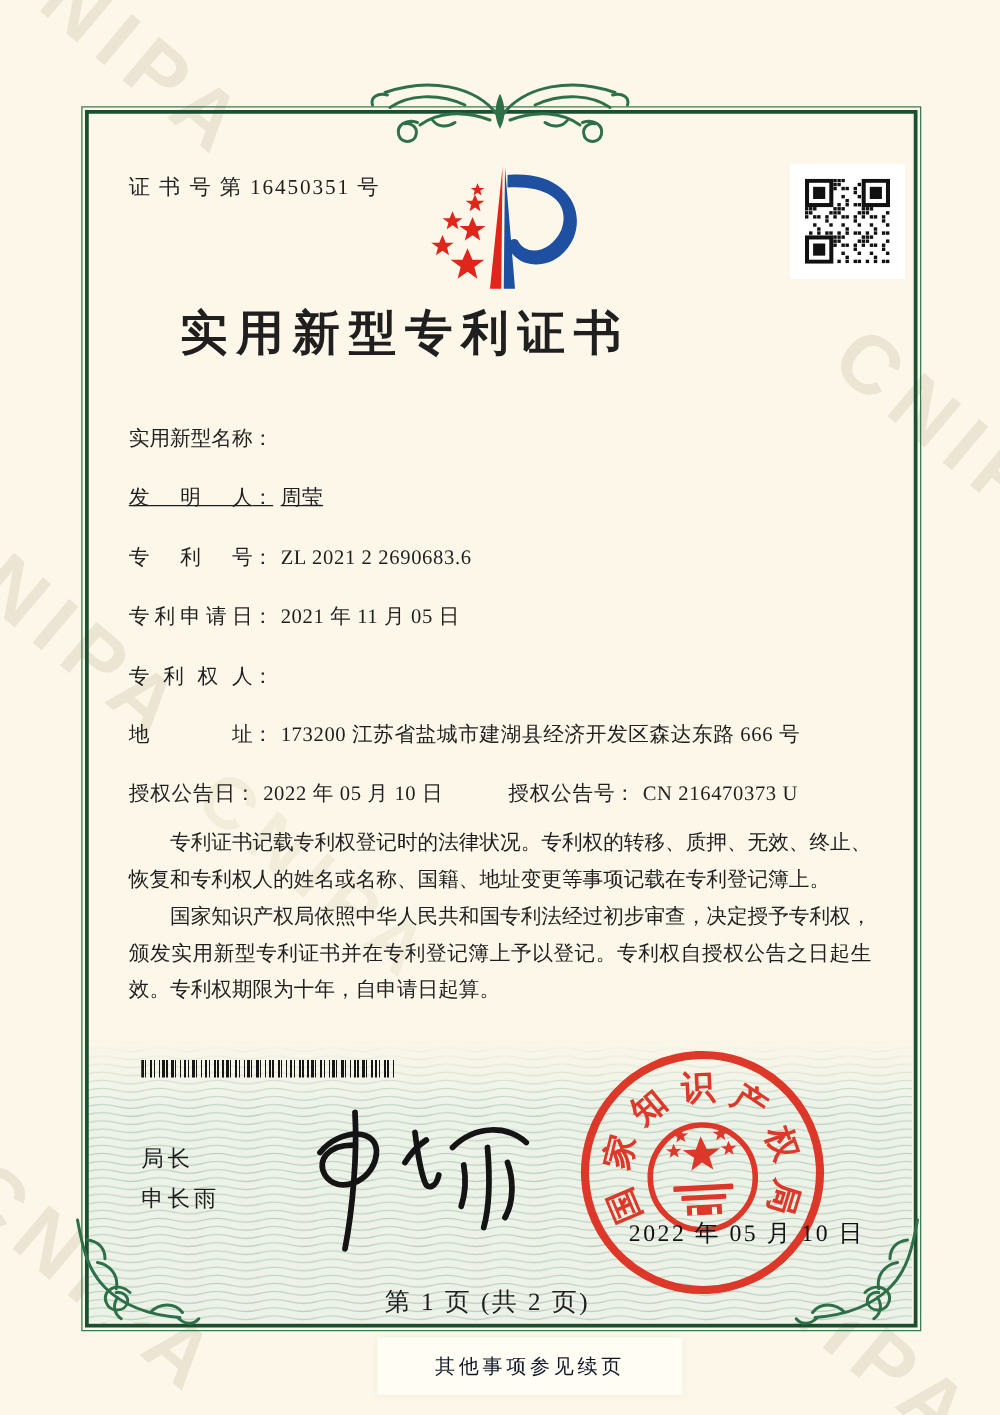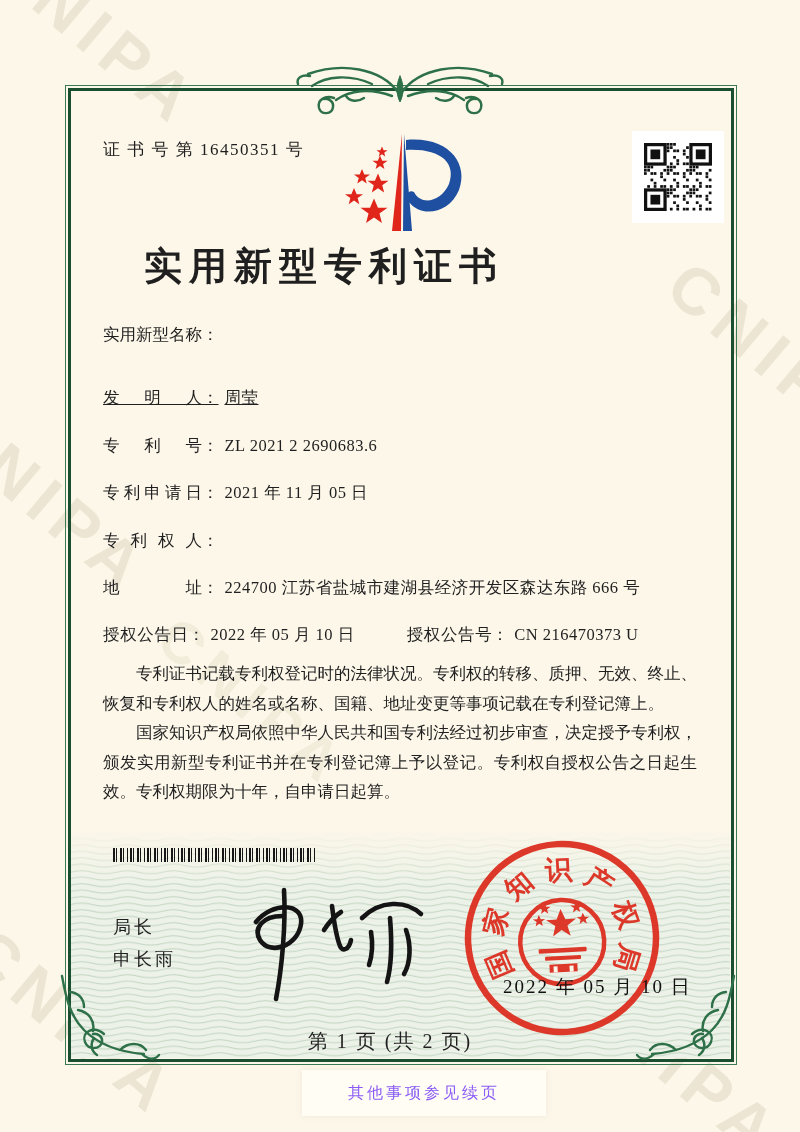--- a/index.html
+++ b/index.html
@@ -114,21 +114,21 @@
   .page-footer{
     position:absolute;left:65px;top:1028px;width:650px;
     text-align:center;font-size:20px;letter-spacing:2px;z-index:3;
   }
   .note-box{
     position:absolute;left:302px;top:1070px;width:244px;height:46px;
     background:#fffdf4;z-index:3;
     box-shadow:0 0 6px rgba(120,110,80,0.10);
     display:flex;align-items:center;justify-content:center;
   }
-  .note-text{font-size:16px;letter-spacing:3px;color:#8b5cf6;}
+  .note-text{font-size:16px;letter-spacing:3px;color:#0f172a;}
 </style>
 </head>
 <body>
 
 <div class="wm" style="left:-30px;top:-6px;">CNIPA</div>
 <div class="wm" style="left:648px;top:318px;">CNIPA</div>
 <div class="wm" style="left:-80px;top:462px;">CNIPA</div>
 <div class="wm" style="left:140px;top:668px;font-size:58px;color:rgba(176,158,125,0.12);">CNIPA</div>
 <div class="wm" style="left:-52px;top:984px;">CNIPA</div>
 <div class="wm" style="left:552px;top:1026px;">CNIPA</div>
@@ -334,21 +334,21 @@
         <rect x="48.0" y="64.0" width="2.7" height="2.7"></rect>
         <rect x="54.4" y="64.0" width="2.7" height="2.7"></rect>
         <rect x="60.8" y="64.0" width="2.7" height="2.7"></rect>
         <rect x="64.0" y="64.0" width="2.7" height="2.7"></rect>
       </g>
   </svg>
 </div>
 
 <div class="doc-title">实用新型专利证书</div>
 
-<div class="field-row" style="top:324px;">
+<div class="field-row" style="top:340px;">
   <span class="lbl">实用新型名称</span>
     <span class="colon">：</span>
 </div>
 <div class="field-row" style="top:387px;text-decoration:underline;">
   <span class="lbl">发明人</span>
     <span class="colon">：</span>
     <span class="val">周莹</span>
 </div>
 <div class="field-row" style="top:435px;">
   <span class="lbl">专利号</span>
@@ -360,21 +360,21 @@
     <span class="colon">：</span>
     <span class="val">2021 年 11 月 05 日</span>
 </div>
 <div class="field-row" style="top:530px;">
   <span class="lbl">专利权人</span>
     <span class="colon">：</span>
 </div>
 <div class="field-row" style="top:577px;">
   <span class="lbl">地址</span>
     <span class="colon">：</span>
-    <span class="val">224700  江苏省盐城市建湖县经济开发区森达东路 666 号</span>
+    <span class="val">173200  江苏省盐城市建湖县经济开发区森达东路 666 号</span>
 </div>
 <div class="field-row" style="top:624px;">
   <span class="lbl" style="width:85px;">授权公告日</span>
     <span class="colon">：</span>
     <span class="val">2022 年 05 月 10 日</span>
   <span class="grant-pair2">
     <span class="lbl" style="width:85px;">授权公告号</span>
       <span class="colon">：</span>
       <span class="val">CN 216470373 U</span>
   </span>

